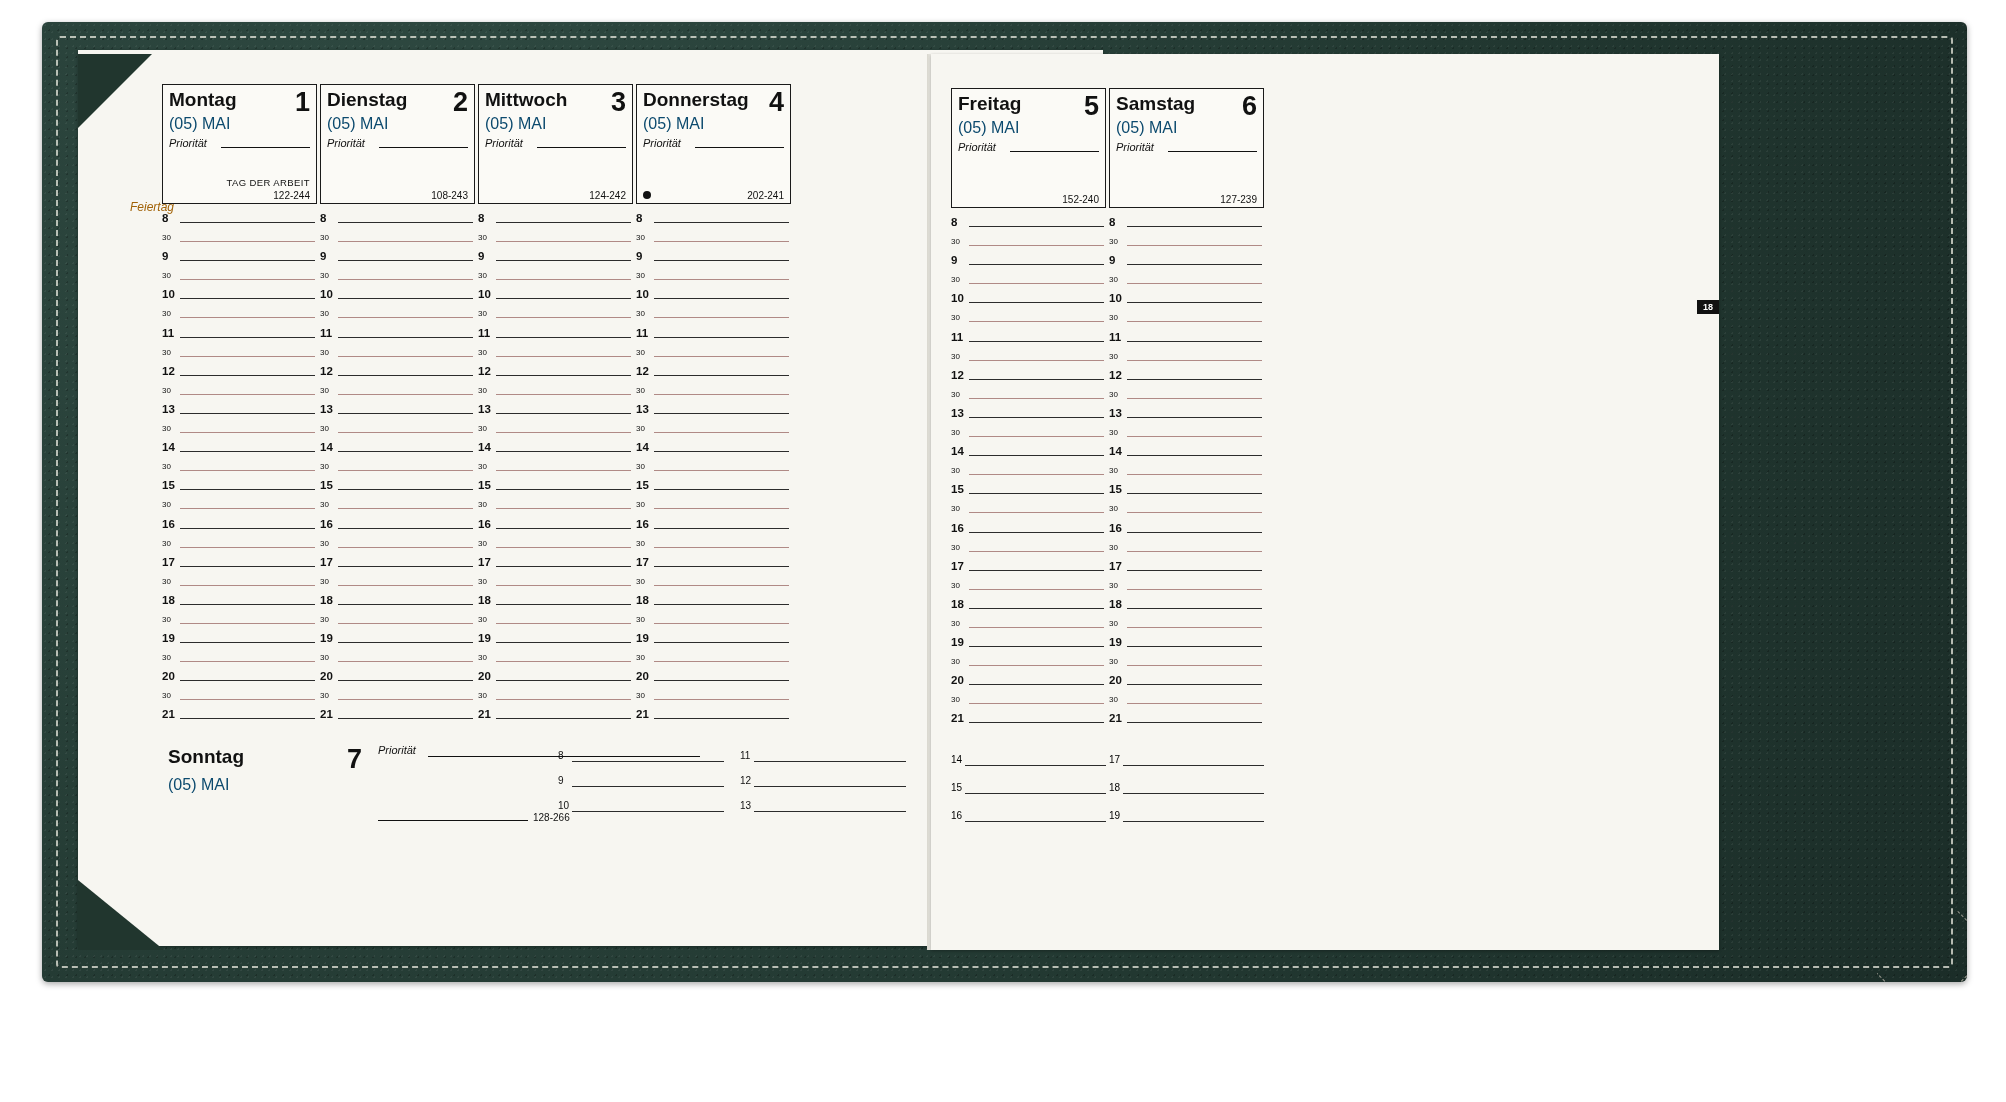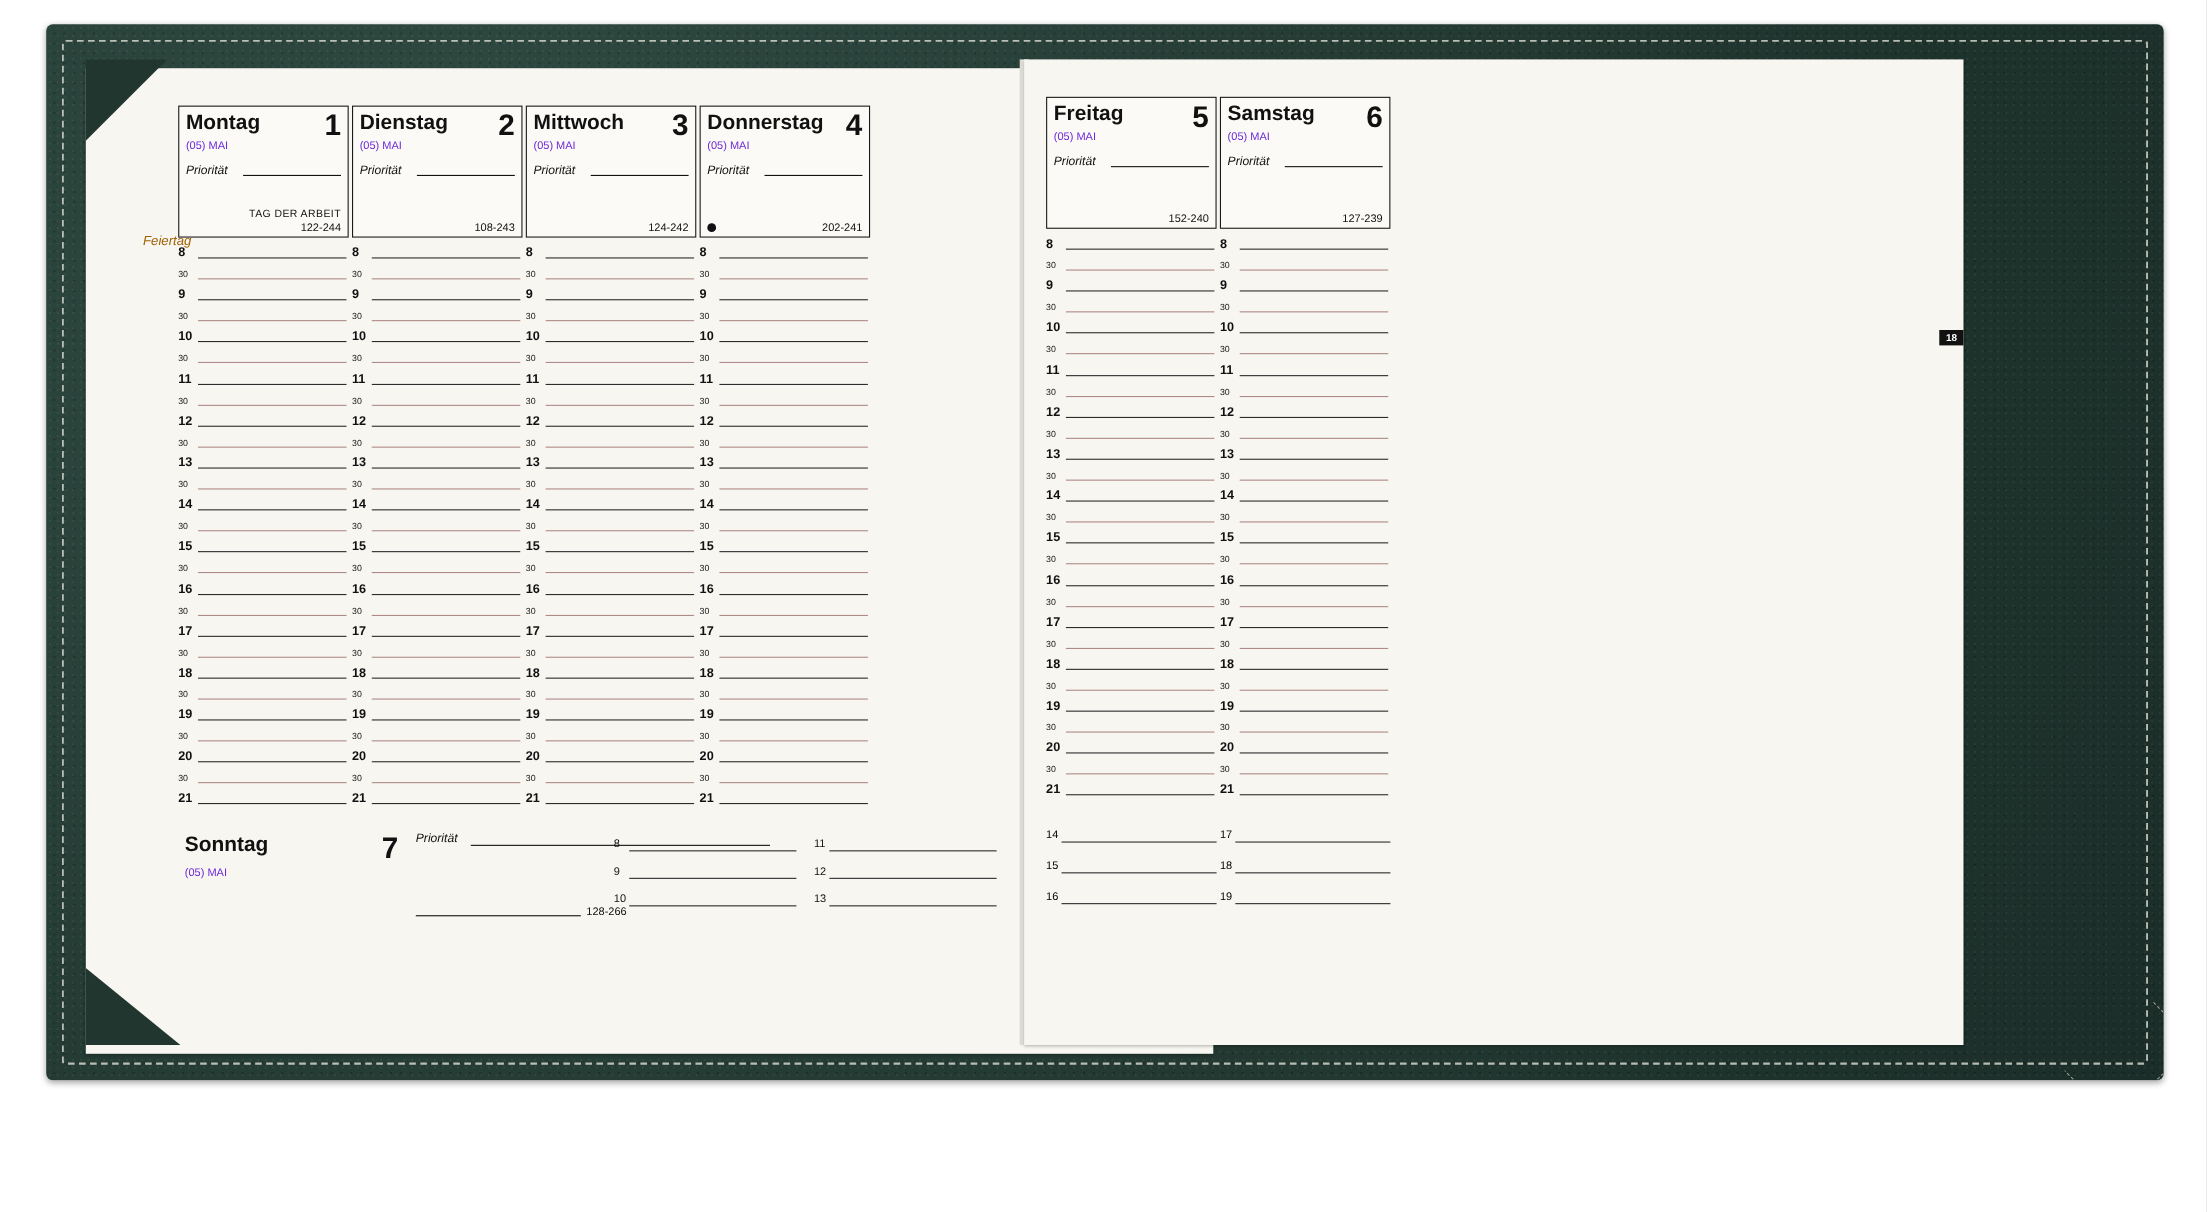--- a/index.html
+++ b/index.html
@@ -29,22 +29,22 @@
     position:absolute;left:14px;top:14px;right:14px;bottom:14px;
     border:2px dashed rgba(235,235,225,.75);
     border-radius:4px;
   }
 
   
   .page{
     position:absolute;background:#f7f6f1;
     box-shadow:0 1px 3px rgba(0,0,0,.3);
   }
-  .page-left{left:36px;top:40px;width:1025px;height:896px;}
-  .page-right{left:889px;top:32px;width:854px;height:896px;}
+  .page-left{left:36px;top:28px;width:1025px;height:896px;}
+  .page-right{left:889px;top:32px;width:788px;height:896px;}
   .spine{
     position:absolute;left:885px;top:32px;width:8px;height:896px;
     background:linear-gradient(to right,#d8d6cd,#efeee8,#d8d6cd);
   }
   
   .flap-tl{position:absolute;left:36px;top:32px;width:0;height:0;
     border-left:74px solid #21362e;border-bottom:74px solid transparent;}
   .flap-bl{position:absolute;left:36px;top:858px;width:0;height:0;
     border-left:86px solid #21362e;border-top:70px solid transparent;}
   .flap-br{position:absolute;right:0px;bottom:0px;width:90px;height:72px;
@@ -54,21 +54,21 @@
 
   
   .days{position:absolute;left:0;top:0;right:0;bottom:0;}
   .daycol{position:absolute;top:34px;bottom:0;}
   .dayhead{
     position:absolute;top:0;left:0;right:0;height:120px;
     border:1px solid #1a1a1a;background:#fbfaf6;box-sizing:border-box;
   }
   .dayname{position:absolute;left:6px;top:4px;font-size:19px;font-weight:bold;color:#111;}
   .daynum{position:absolute;right:6px;top:2px;font-size:27px;font-weight:bold;color:#111;}
-  .daymonth{position:absolute;left:6px;top:30px;font-size:10px;color:#6d28d9;}
+  .daymonth{position:absolute;left:6px;top:30px;font-size:16px;color:#0c4a6e;}
   .prio{position:absolute;left:6px;top:52px;font-size:11px;font-style:italic;color:#111;}
   .prioline{position:absolute;left:58px;top:62px;right:6px;border-top:1px solid #111;}
   .daycode{position:absolute;right:6px;bottom:2px;font-size:10px;color:#111;}
   .holiday-label{position:absolute;right:6px;bottom:15px;font-size:9.5px;letter-spacing:.4px;color:#111;}
   .moon{position:absolute;left:6px;bottom:4px;width:8px;height:8px;border-radius:50%;background:#111;}
 
   .hours{position:absolute;left:0;right:0;top:126px;}
   .hrow{position:relative;height:19.1px;}
   .hrow .lbl{position:absolute;left:0;top:2px;font-size:11.5px;font-weight:bold;color:#111;}
   .hrow.half .lbl{font-size:8px;font-weight:normal;color:#111;top:4px;}

